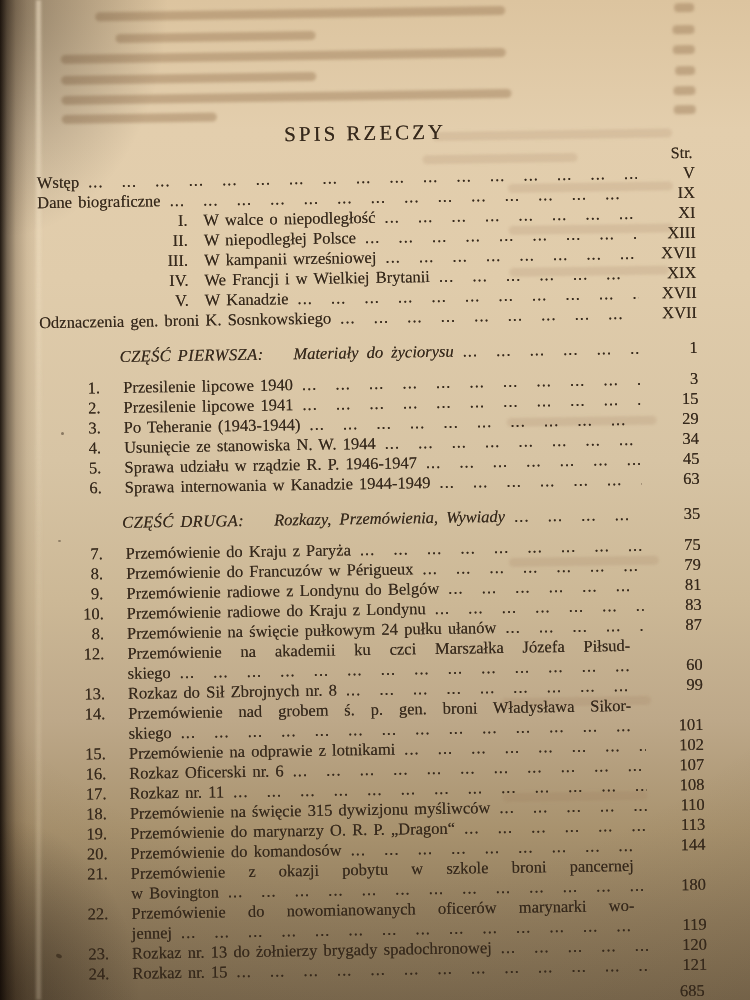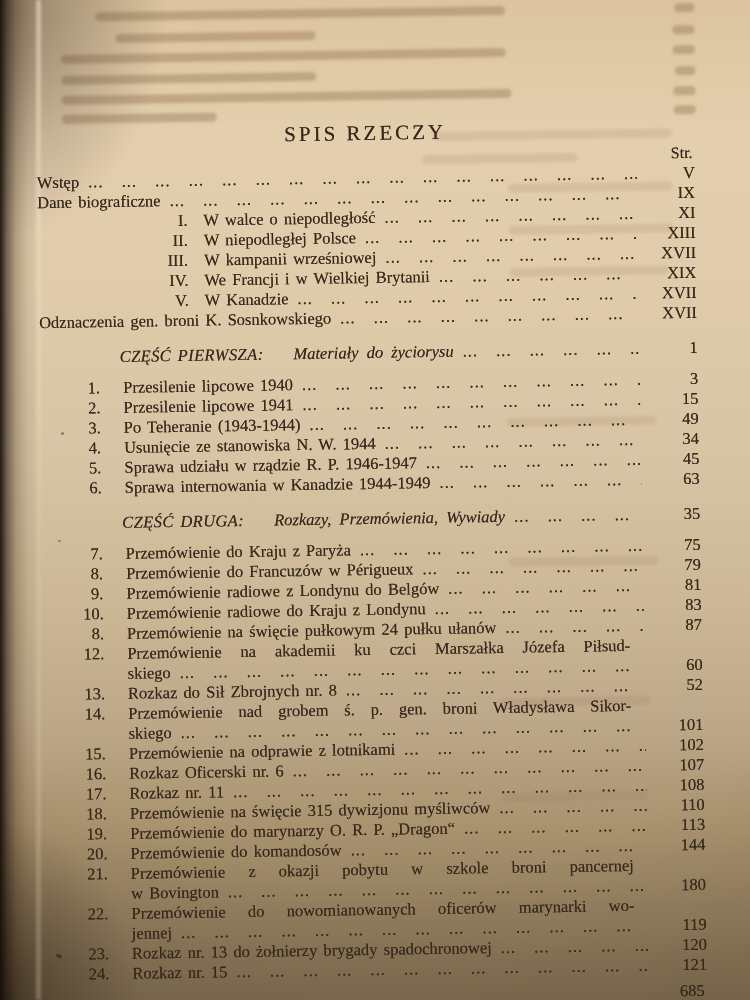--- a/index.html
+++ b/index.html
@@ -174,21 +174,21 @@
       <div class="row arabic">
         <span class="prefix">2.</span>
         <span class="label">Przesilenie lipcowe 1941</span>
         <span class="dots">... ... ... ... ... ... ... ... ... ... ... ... ... ... ... ... ... ... ... ... ... ... ... ... ... ... ... ... ... ... ... ... ... ... ... ... ... ... ... ... ... ... ... ... ... </span>
         <span class="page">15</span>
       </div>
       <div class="row arabic">
         <span class="prefix">3.</span>
         <span class="label">Po Teheranie (1943-1944)</span>
         <span class="dots">... ... ... ... ... ... ... ... ... ... ... ... ... ... ... ... ... ... ... ... ... ... ... ... ... ... ... ... ... ... ... ... ... ... ... ... ... ... ... ... ... ... ... ... ... </span>
-        <span class="page">49</span>
+        <span class="page">29</span>
       </div>
       <div class="row arabic">
         <span class="prefix">4.</span>
         <span class="label">Usunięcie ze stanowiska N. W. 1944</span>
         <span class="dots">... ... ... ... ... ... ... ... ... ... ... ... ... ... ... ... ... ... ... ... ... ... ... ... ... ... ... ... ... ... ... ... ... ... ... ... ... ... ... ... ... ... ... ... ... </span>
         <span class="page">34</span>
       </div>
       <div class="row arabic">
         <span class="prefix">5.</span>
         <span class="label">Sprawa udziału w rządzie R. P. 1946-1947</span>
@@ -244,21 +244,21 @@
       <div class="row wrap2">
         <span class="prefix"></span>
         <span class="label">skiego</span>
         <span class="dots">... ... ... ... ... ... ... ... ... ... ... ... ... ... ... ... ... ... ... ... ... ... ... ... ... ... ... ... ... ... ... ... ... ... ... ... ... ... ... ... ... ... ... ... ... </span>
         <span class="page">60</span>
       </div>
       <div class="row arabic">
         <span class="prefix">13.</span>
         <span class="label">Rozkaz do Sił Zbrojnych nr. 8</span>
         <span class="dots">... ... ... ... ... ... ... ... ... ... ... ... ... ... ... ... ... ... ... ... ... ... ... ... ... ... ... ... ... ... ... ... ... ... ... ... ... ... ... ... ... ... ... ... ... </span>
-        <span class="page">52</span>
+        <span class="page">99</span>
       </div>
       <div class="row arabic wrap1">
         <span class="prefix">14.</span>
         <span class="label">Przemówienie nad grobem ś. p. gen. broni Władysława Sikor-</span>
       </div>
       <div class="row wrap2">
         <span class="prefix"></span>
         <span class="label">skiego</span>
         <span class="dots">... ... ... ... ... ... ... ... ... ... ... ... ... ... ... ... ... ... ... ... ... ... ... ... ... ... ... ... ... ... ... ... ... ... ... ... ... ... ... ... ... ... ... ... ... </span>
         <span class="page">101</span>

